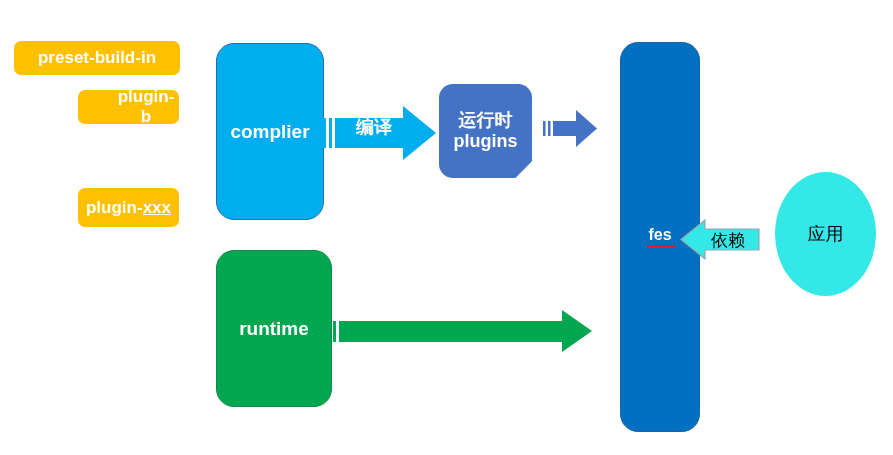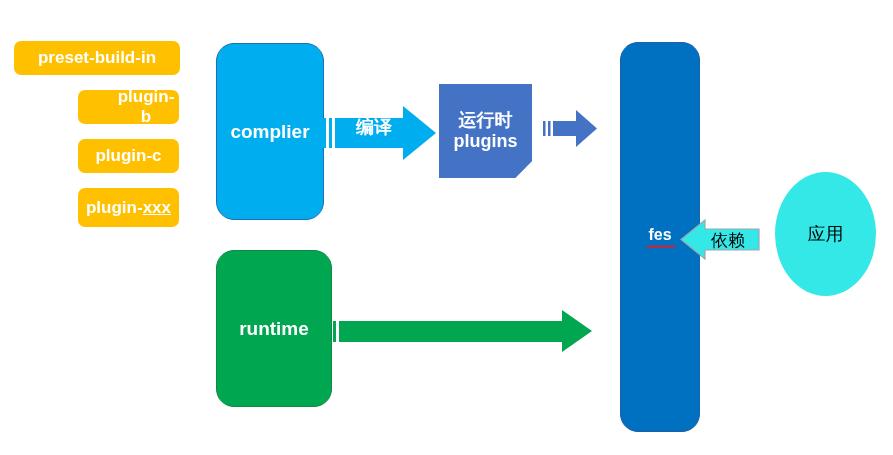--- a/index.html
+++ b/index.html
@@ -20,20 +20,21 @@
 
   
   .node {
     position: absolute;
     box-sizing: border-box;
     display: flex;
     align-items: center;
     justify-content: center;
     text-align: center;
     line-height: 1.15;
+    border-radius: 14px;
   }
 
   
   .pill {
     background: #FFC000;
     border-radius: 7px;
     color: #ffffff;
     font-weight: bold;
     font-size: 17px;
     padding: 0 6px;
@@ -142,23 +143,20 @@
 <div id="canvas">
 
   <div class="node pill" style="left:14px; top:41px; width:166px; height:34px;">
     <span>preset-build-in</span>
   </div>
 
   <div class="node pill" style="left:78px; top:90px; width:101px; height:34px;padding-left:41px;">
     <span>plugin-b</span>
   </div>
 
-  <div class="node pill" style="left:78px; top:139px; width:101px; height:34px;">
-    <span>plugin-c</span>
-  </div>
 
   <div class="node pill" style="left:78px; top:188px; width:101px; height:39px; flex-direction:row;">
     <span>plugin-</span>
     <span class="u">xxx</span>
   </div>
 
   <div class="node roundbox complier" style="left:216px; top:43px; width:108px; height:177px;">
     <span>complier</span>
   </div>
 

